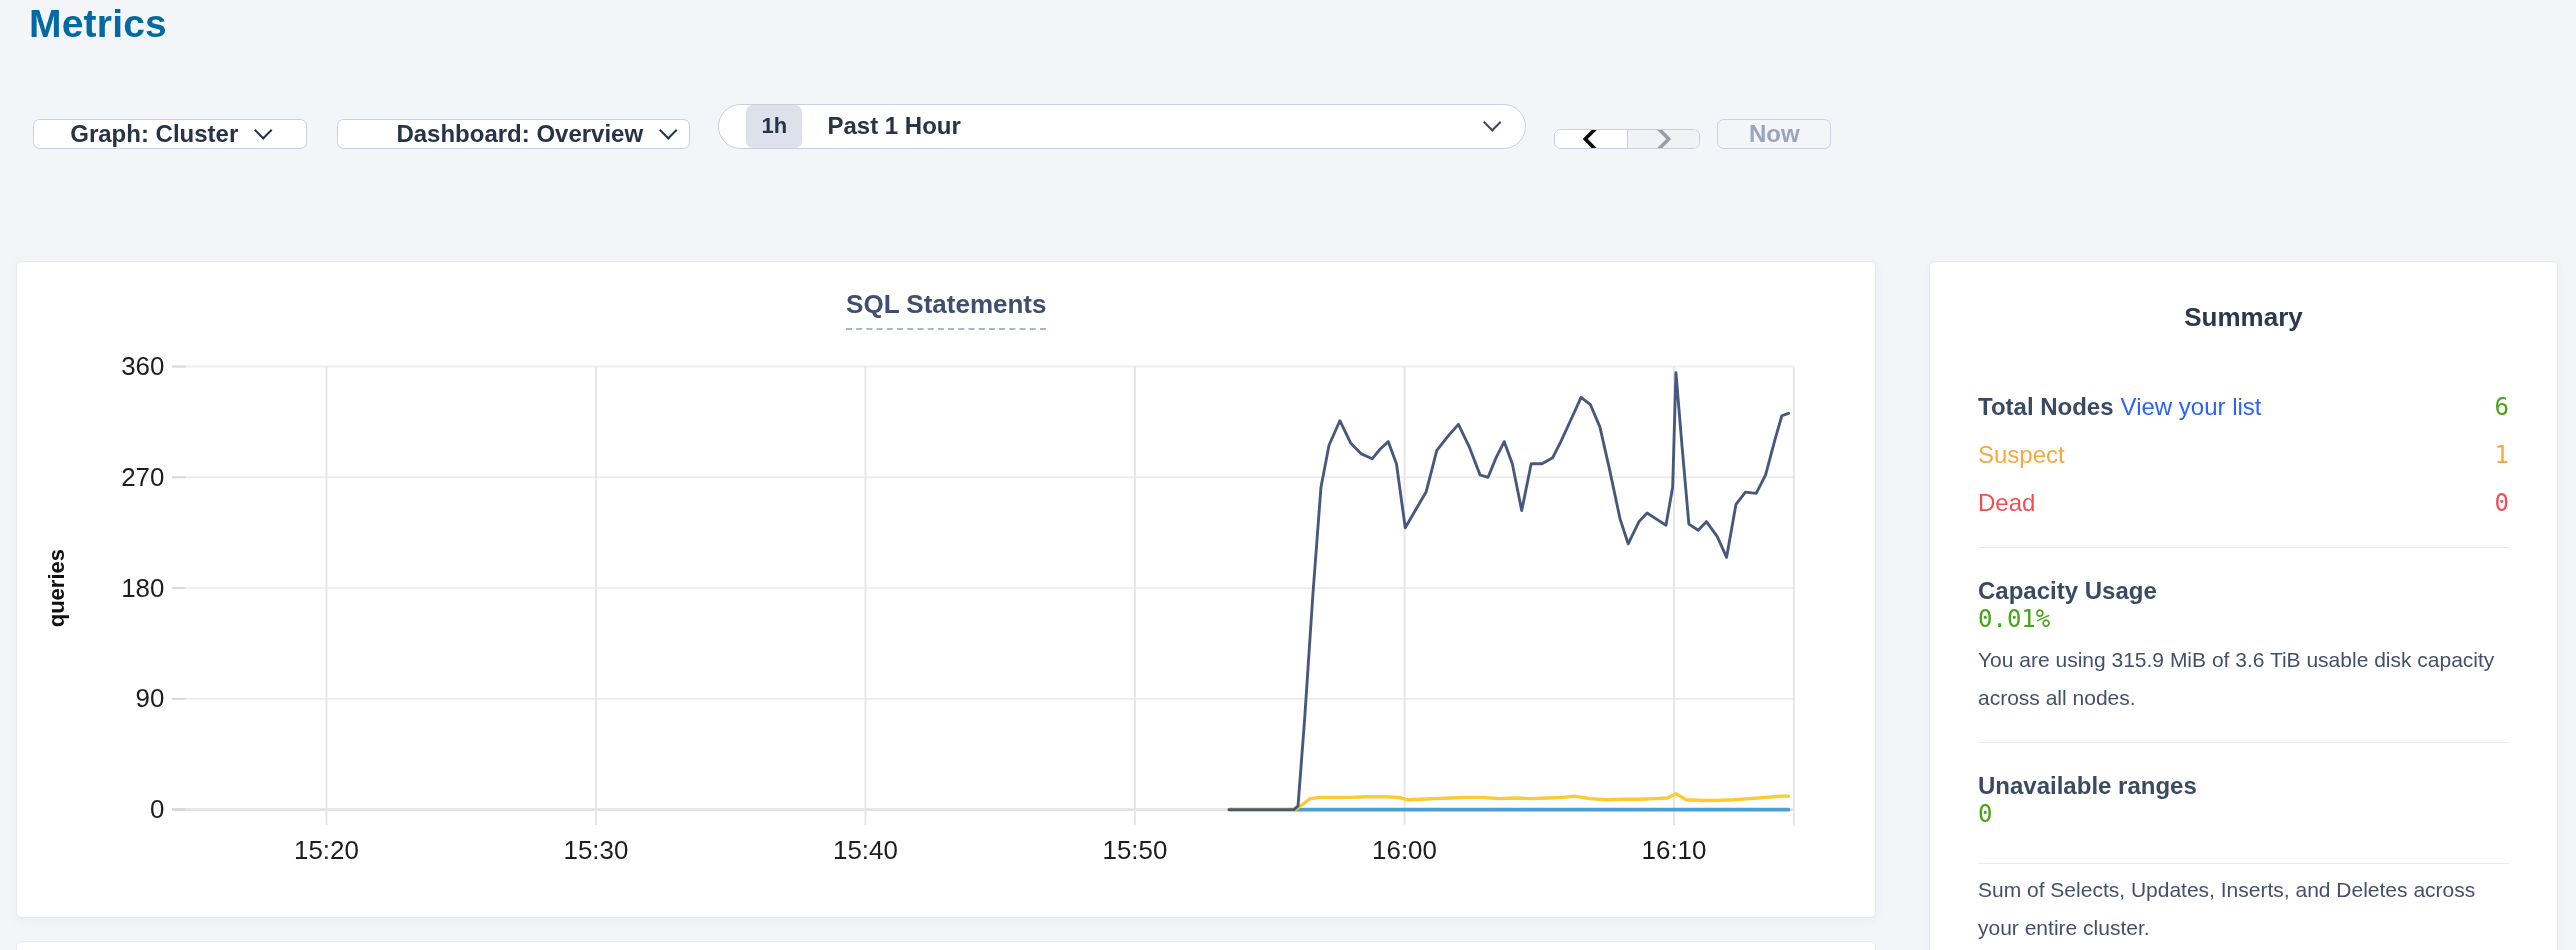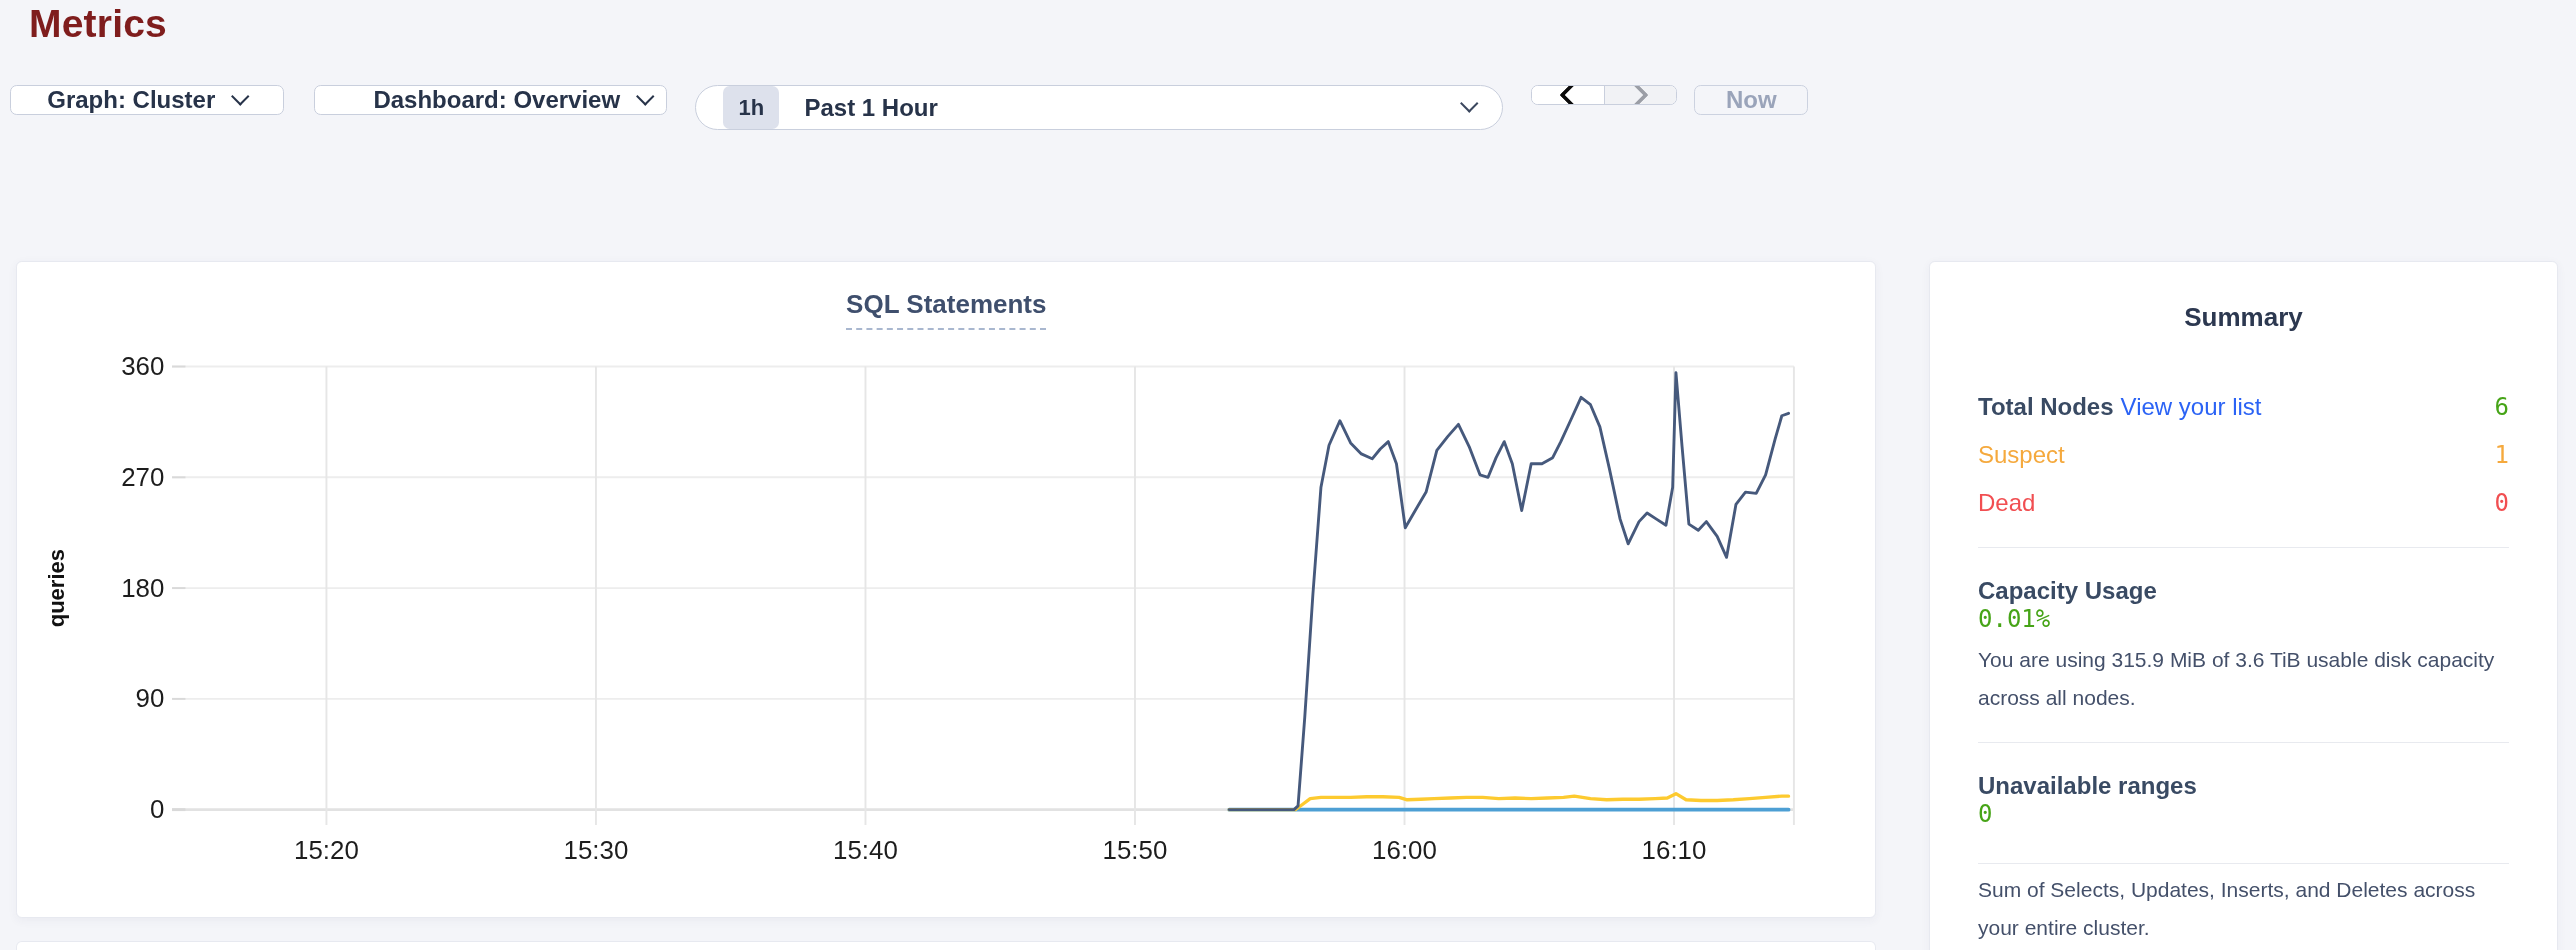--- a/index.html
+++ b/index.html
@@ -7,24 +7,24 @@
   body {
     position:relative;
     background:#f4f5f9;
     overflow:hidden;
     font-family:"Liberation Sans", sans-serif;
     color:#273349;
   }
   
   .page-title {
     position:absolute; left:29px; top:1.9px;
-    font-size:39px; font-weight:600; color:#7f1d1d; letter-spacing:0.2px;
-  }
-  
-  .toolbar { position:absolute; left:10px; top:85px; height:64px; display:flex; align-items:flex-start; }
+    font-size:39px; font-weight:600; color:#0369a1; letter-spacing:0.2px;
+  }
+  
+  .toolbar { position:absolute; left:33px; top:85px; height:64px; display:flex; align-items:flex-end; }
   .tb-btn {
     background:#fff; border:1px solid #c9cfdd; border-radius:6.7px;
     display:flex; align-items:center; cursor:pointer;
     font-size:24px; font-weight:700; color:#273349;
   }
   .dd { justify-content:center; gap:19px; }
   .dd-graph { width:274px; }
   .dd-dashboard { width:353px; margin-left:30px;padding-left:44px; }
   .chev {
     width:12.5px; height:12.5px; flex:0 0 auto;

